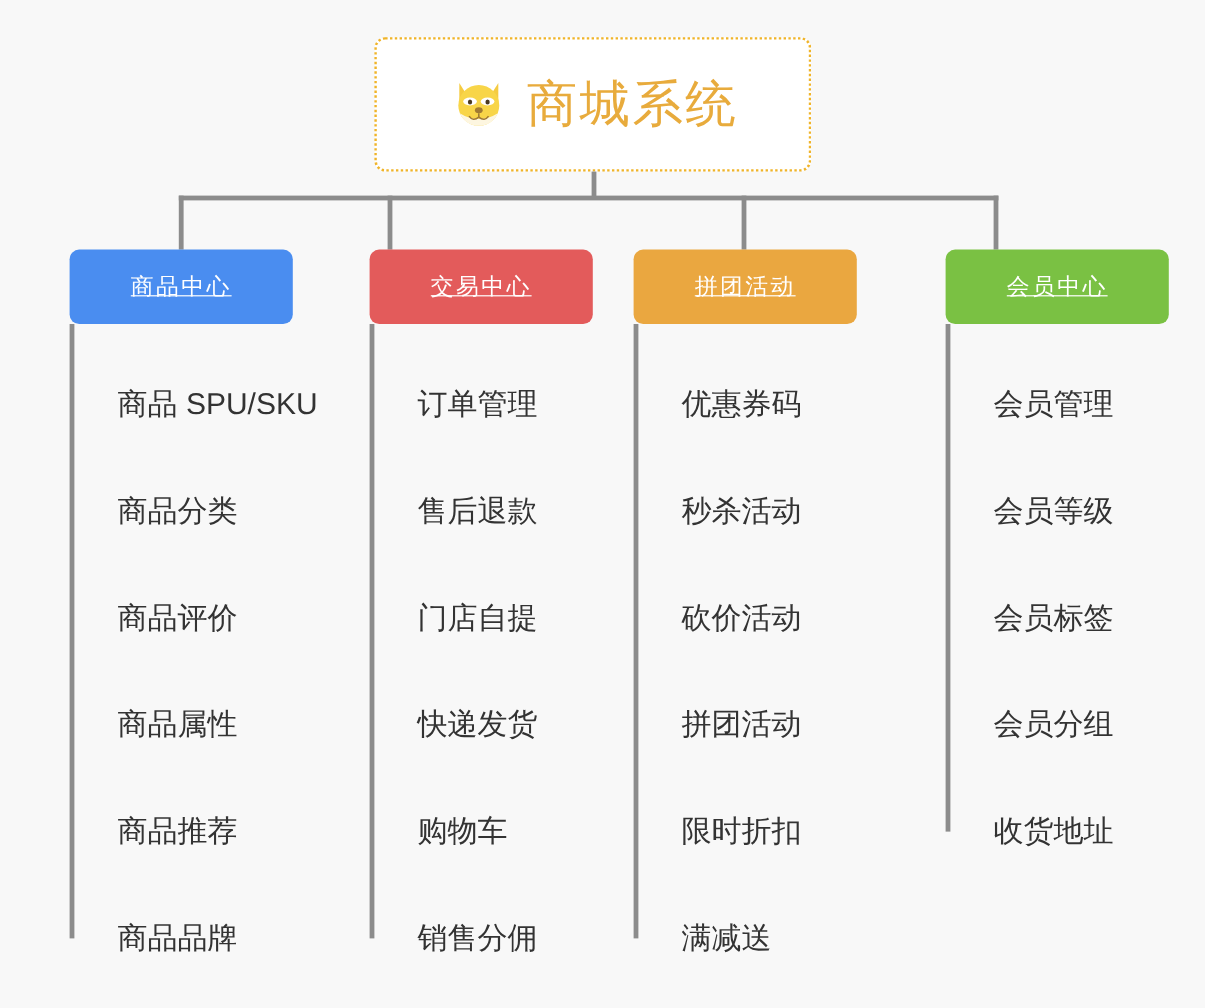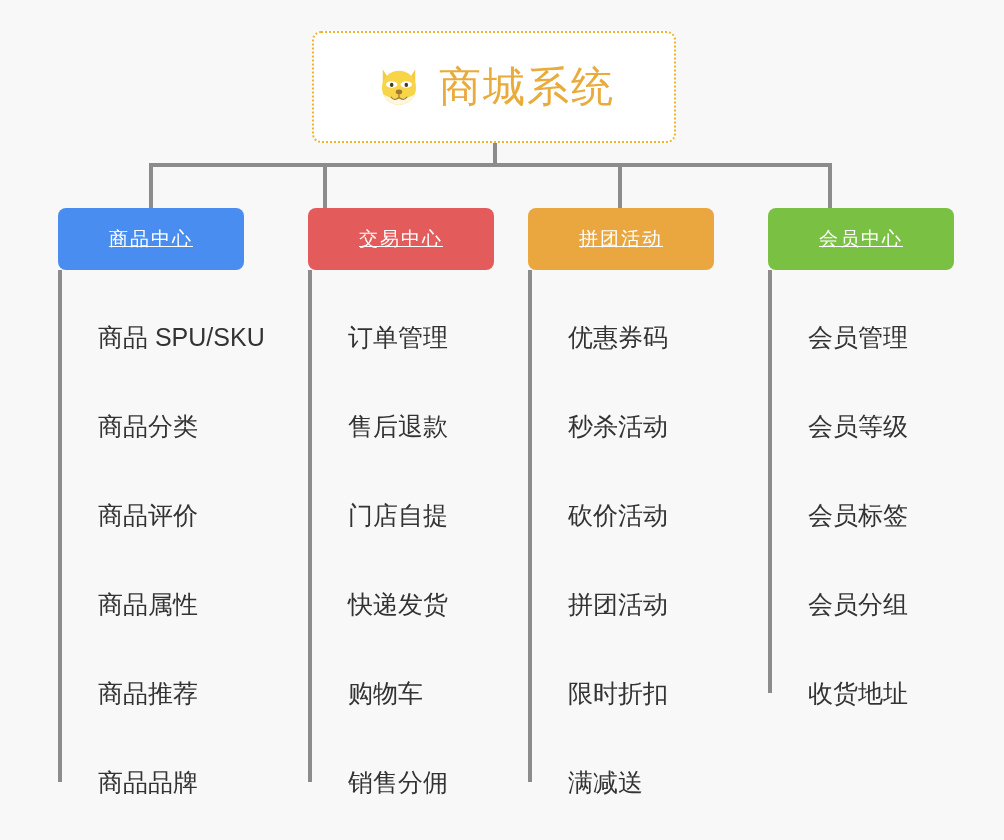--- a/index.html
+++ b/index.html
@@ -232,21 +232,21 @@
         </div>
       <div class="leaf-item">
           <span class="leaf-label">限时折扣<i class="leaf-underline"></i></span>
         </div>
       <div class="leaf-item">
           <span class="leaf-label">满减送<i class="leaf-underline"></i></span>
         </div>
     </div>
   </div>
 
-  <div class="column" style="left:768px;">
+  <div class="column" style="left:788px;">
     <div class="col-header" style="background: rgb(122, 193, 67);">会员中心</div>
     <div class="leaf-list">
       <div class="leaf-trunk"></div>
       <div class="leaf-item">
           <span class="leaf-label">会员管理<i class="leaf-underline"></i></span>
         </div>
       <div class="leaf-item">
           <span class="leaf-label">会员等级<i class="leaf-underline"></i></span>
         </div>
       <div class="leaf-item">

